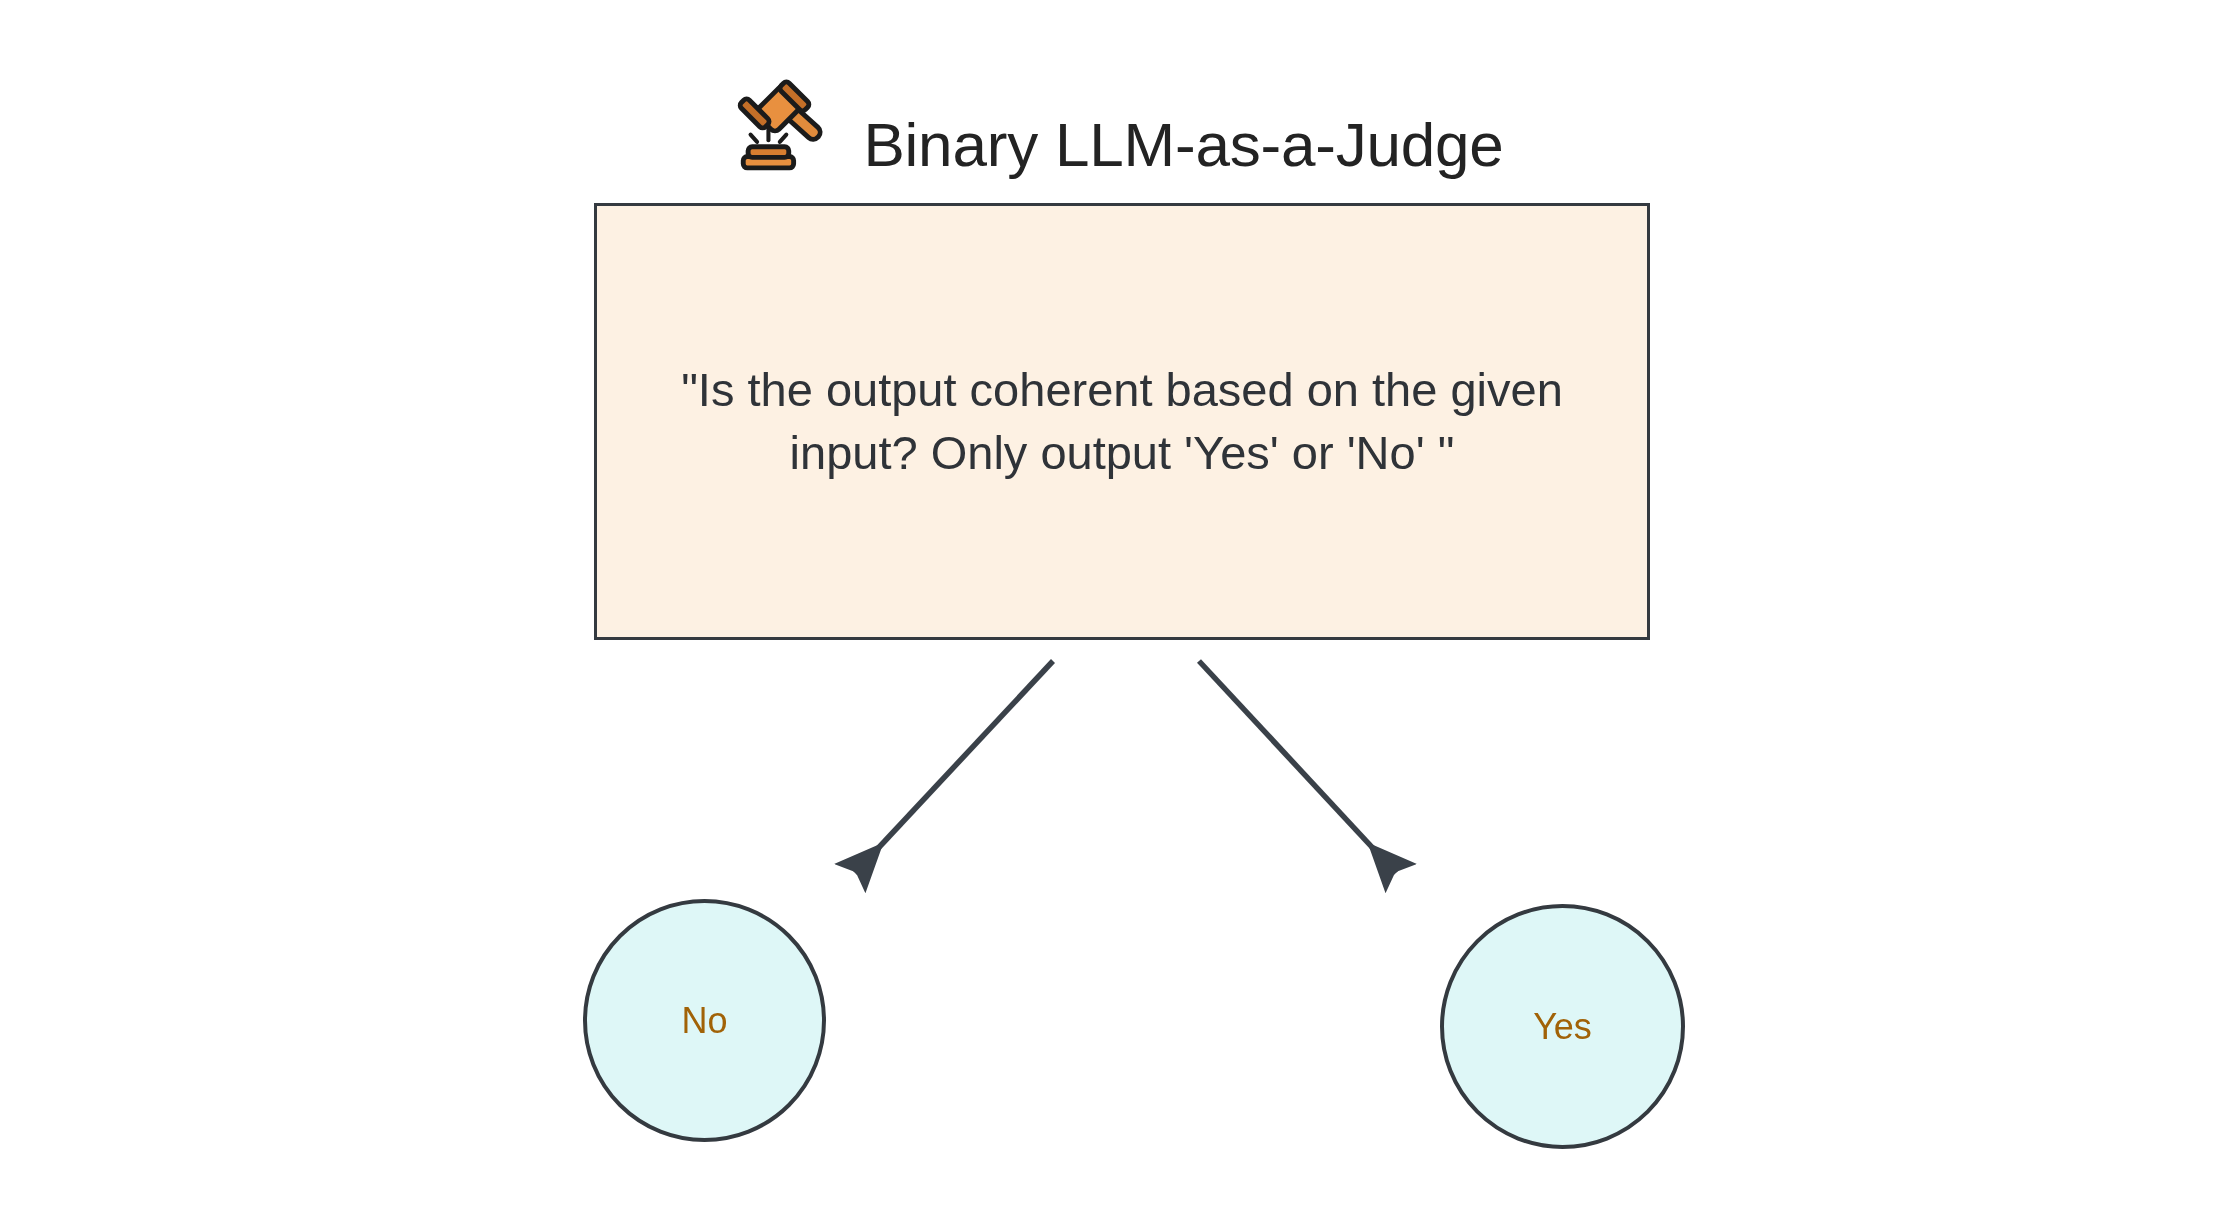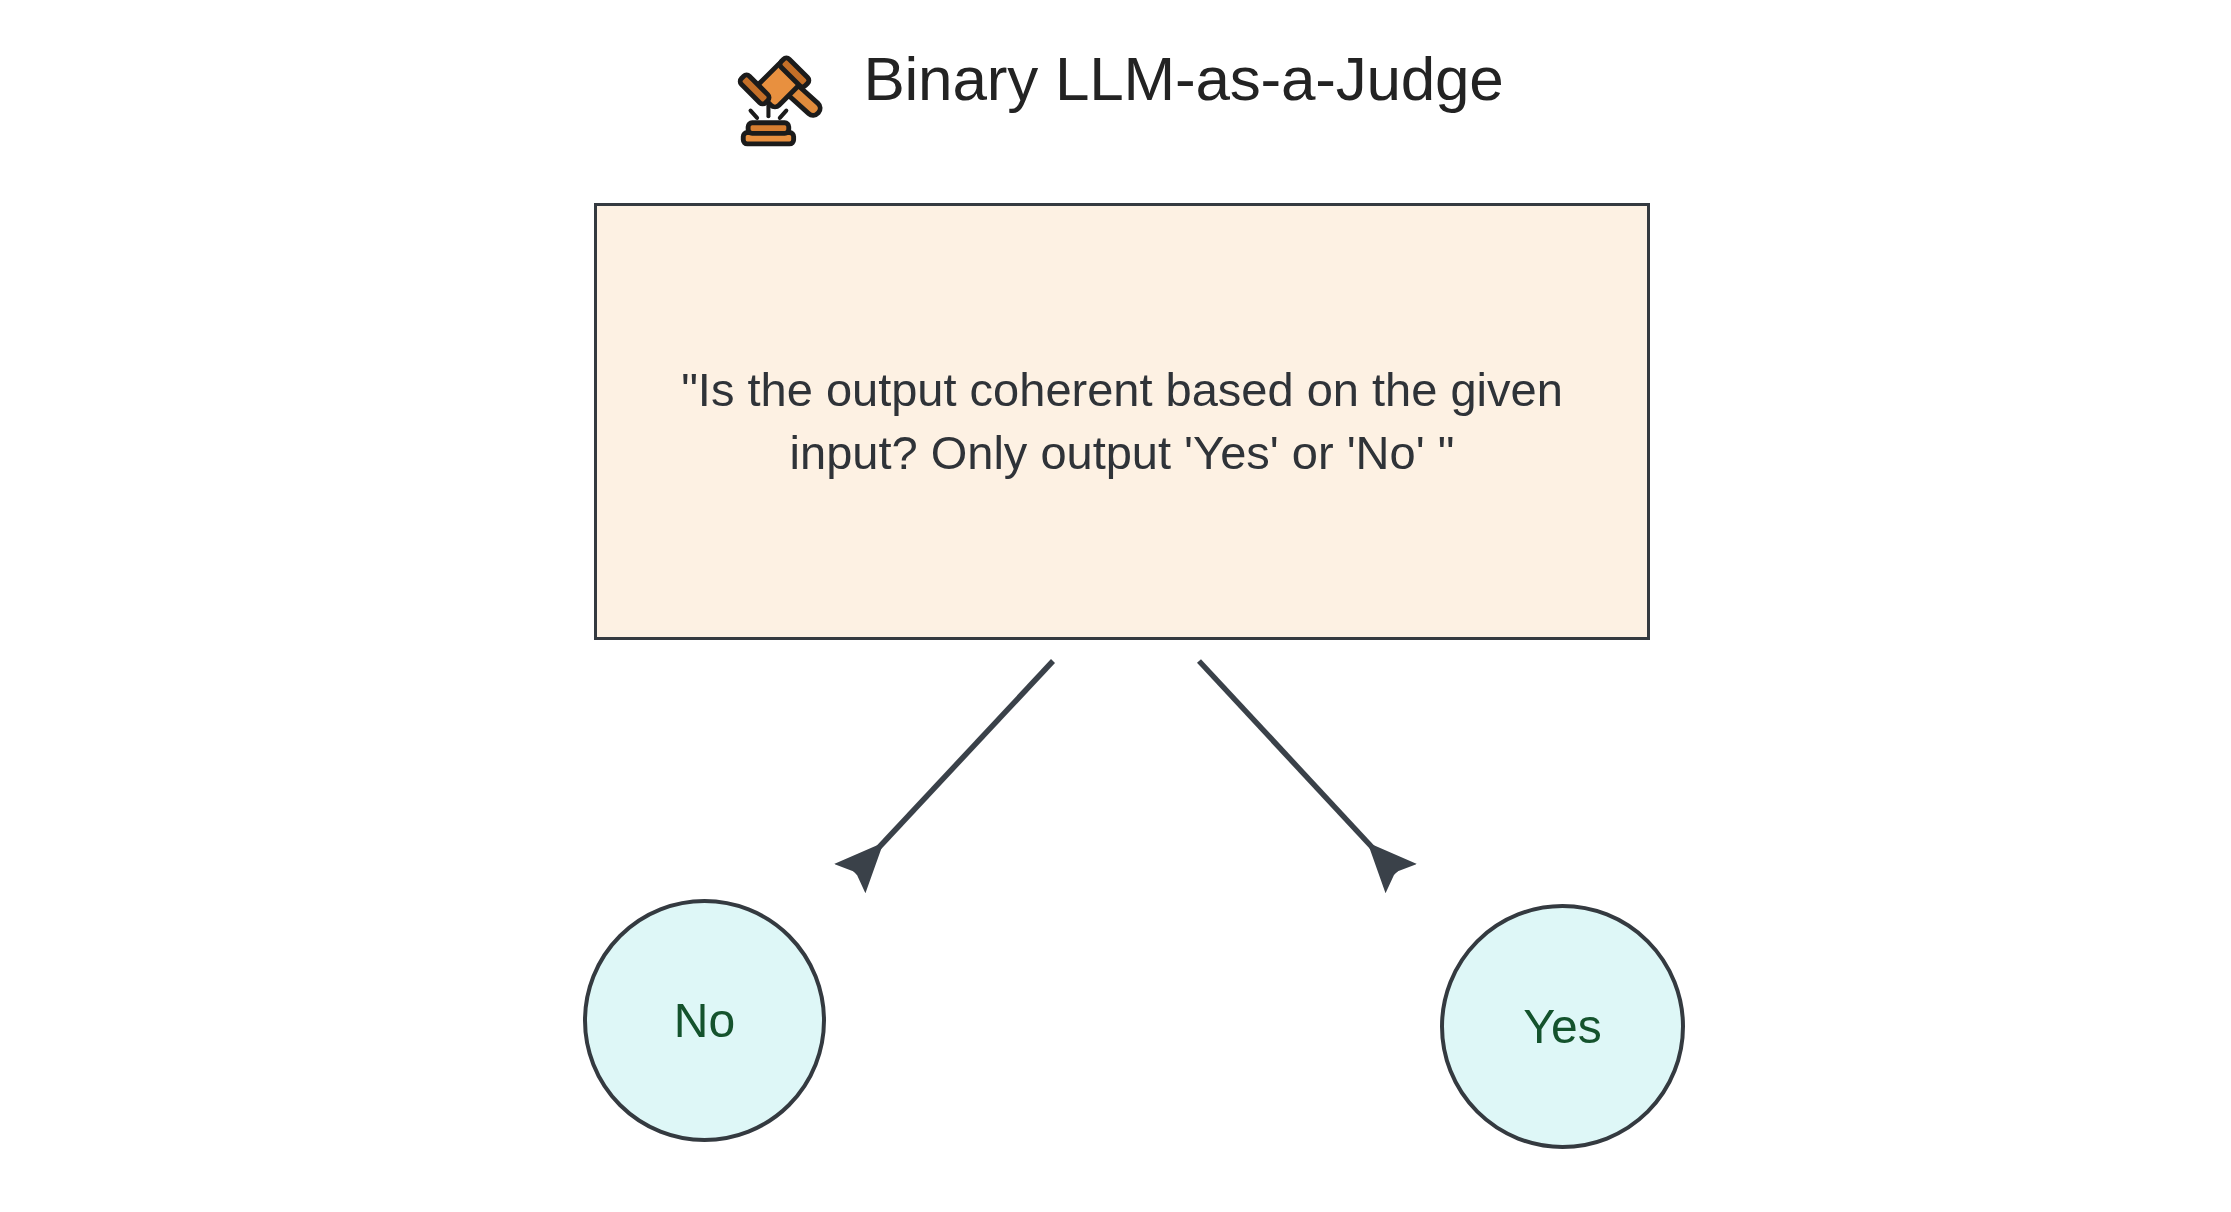--- a/index.html
+++ b/index.html
@@ -21,21 +21,21 @@
   }
 
   
   #title-row {
     position: absolute;
     left: 0;
     top: 48px;
     width: 2231px;
     height: 128px;
     display: flex;
-    align-items: flex-start;
+    align-items: flex-end;
     justify-content: center;
     gap: 32px;
     pointer-events: none;
   }
   #gavel-icon {
     width: 104px;
     height: 104px;
     flex: 0 0 auto;
     display: block;
   }
@@ -92,22 +92,22 @@
     position: absolute;
     border-radius: 50%;
     background: #DEF7F7;
     border: 4px solid #343A40;
     box-sizing: border-box;
     display: flex;
     align-items: center;
     justify-content: center;
   }
   .outcome-label {
-    font-size: 48px;
-    color: #14532d;
+    font-size: 36px;
+    color: #a16207;
     line-height: 1;
     user-select: none;
   }
   #node-no {
     left: 583px;
     top: 899px;
     width: 243px;
     height: 243px;
   }
   #node-yes {

